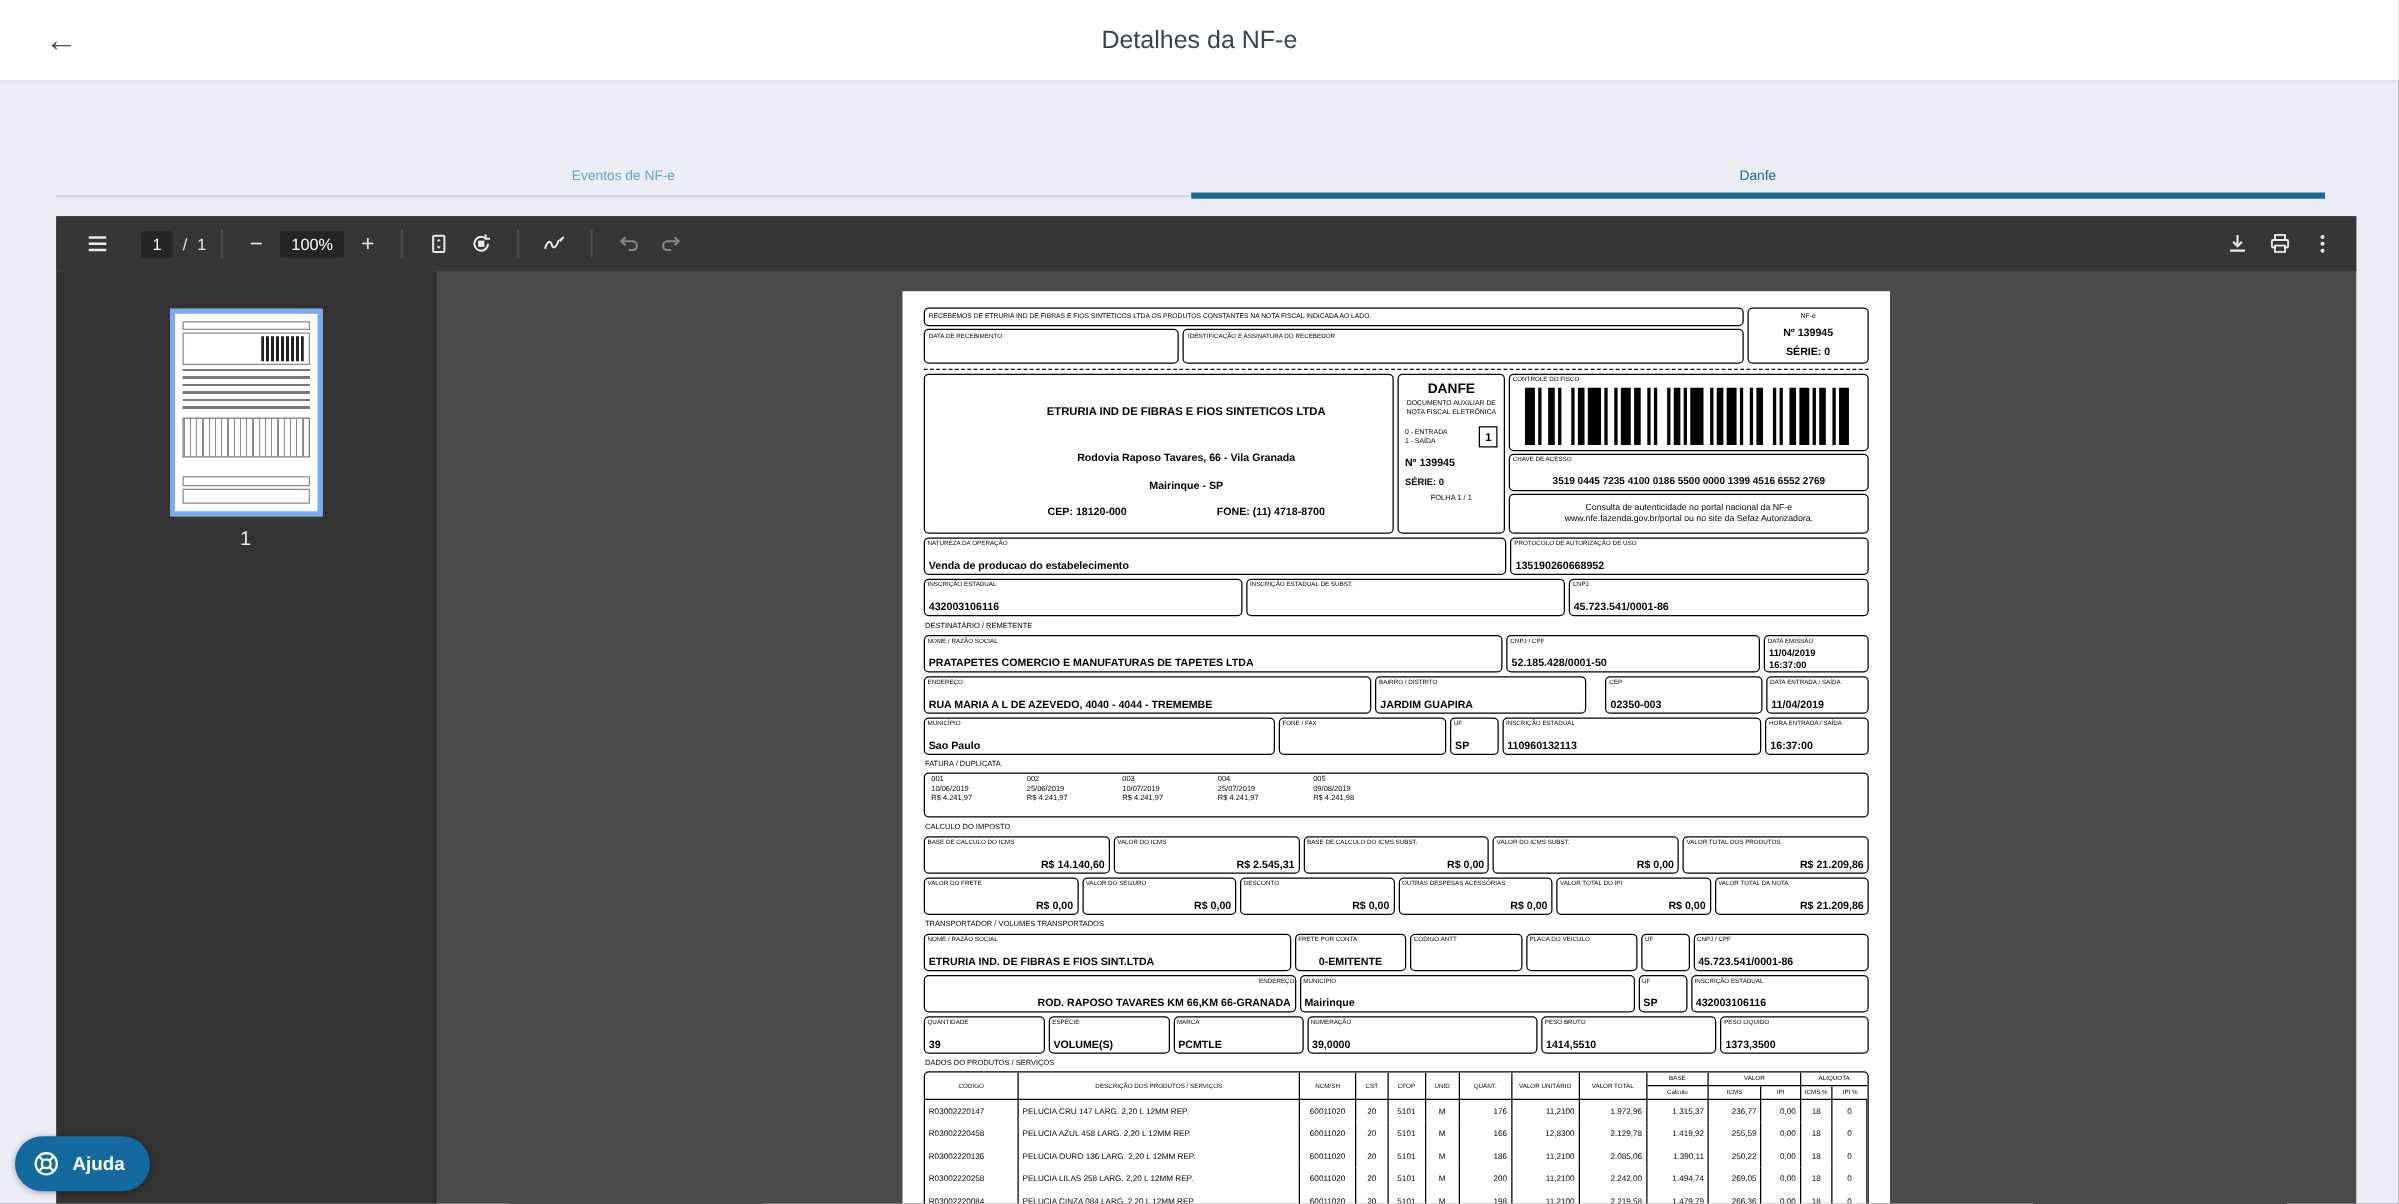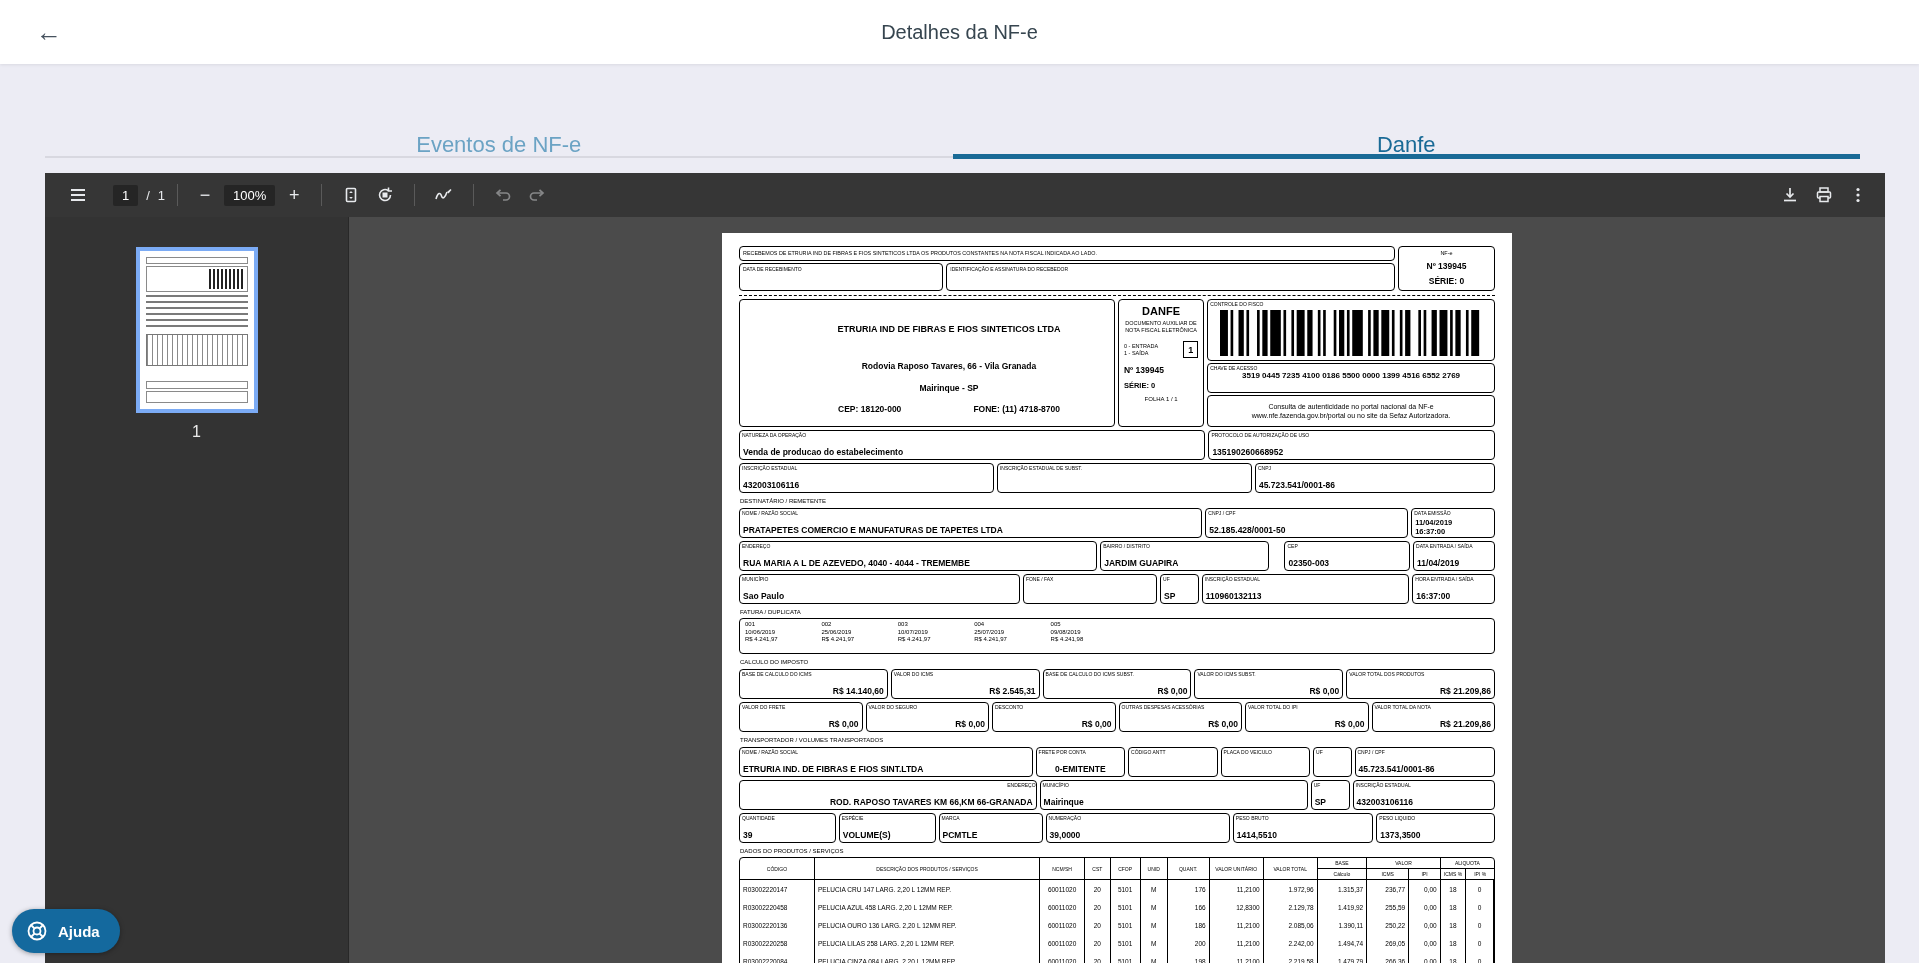--- a/index.html
+++ b/index.html
@@ -10,21 +10,21 @@
     font-family:"Liberation Sans", sans-serif;
     position:relative;
   }
   
   .app-bar { height:64px; background:#ffffff; display:flex; align-items:center; position:relative;
              box-shadow:0 1px 3px rgba(0,0,0,.08); z-index:5; }
   .back-btn { margin-left:36px; font-size:26px; color:#46525e; cursor:pointer; line-height:1; }
   .app-title { position:absolute; left:0; right:0; text-align:center; font-size:20px; color:#36454f; font-weight:500; pointer-events:none; }
   
   .tab-bar { position:absolute; left:45px; right:59px; top:100px; height:58px; display:flex; }
-  .tab { flex:1; display:flex; align-items:flex-end; justify-content:center; padding-top:24px; font-size:22px; cursor:pointer; }
+  .tab { flex:1; display:flex; align-items:center; justify-content:center; padding-top:24px; font-size:11px; cursor:pointer; }
   .tab.inactive { color:#6ba3c4; }
   .tab.active { color:#196a96; font-weight:500; }
   .tab-line-gray { position:absolute; left:0; right:0; bottom:0; height:2px; background:#d8d8e0; }
   .tab-line-active { position:absolute; left:50%; right:0; bottom:-1px; height:5px; background:#196a96; }
   
   .viewer { position:absolute; left:45px; right:34px; top:173px; bottom:0; display:flex; flex-direction:column; background:#4b4b4b; }
   .toolbar { flex:0 0 44px; background:#363636; color:#e8eaed; display:flex; align-items:center; font-size:13px; }
   .tb-btn { display:flex; align-items:center; justify-content:center; width:34px; height:34px; border-radius:50%; cursor:pointer; flex:0 0 auto; }
   .tb-btn svg { display:block; }
   .hamburger { margin-left:16px; }
@@ -82,21 +82,21 @@
   .d-es { margin-top:7px; display:flex; align-items:center; justify-content:space-between; padding:0 5px; }
   .d-es-lines { font-size:5.5px; line-height:7px; }
   .d-tipo { border:1px solid #000; width:15px; height:17px; display:flex; align-items:center; justify-content:center; font-weight:bold; font-size:9px; }
   .d-num { margin-top:7px; padding-left:5px; font-weight:bold; font-size:8.5px; }
   .d-serie { margin-top:6px; padding-left:5px; font-weight:bold; font-size:7.5px; }
   .d-folha { margin-top:6px; text-align:center; font-size:6px; }
   .fisco-col { flex:41 1 0%; display:flex; flex-direction:column; gap:2px; }
   .fisco-box1 { height:62px; }
   .barcode { margin:3px 12px 0; height:46px; }
   .barcode svg { width:100%; height:100%; fill:#000; }
-  .fisco-box2 { height:30px; display:flex; flex-direction:column; }
+  .fisco-box2 { height:30px; display:flex; flex-direction:column; justify-content:space-between; }
   .chave-val { text-align:center; font-weight:bold; font-size:8px; padding-bottom:3px; }
   .fisco-box3 { flex:1; display:flex; flex-direction:column; justify-content:center; text-align:center; font-size:7px; line-height:9px; padding:0 8px; }
   
   .fatura-box { height:36px; display:flex; padding:2px 0 0 5px; margin-top:2px; }
   .parcela { flex:0 0 10.2%; font-size:6px; line-height:7.5px; }
   
   .ptable-wrap { margin-top:2px; overflow:hidden; }
   .ptable { display:grid; width:100%;
             grid-template-columns:100fr 300fr 60fr 34fr 40fr 36fr 56fr 72fr 72fr 66fr 56fr 42fr 34fr 37fr;
             grid-template-rows:11px 11px; grid-auto-rows:18px; }

